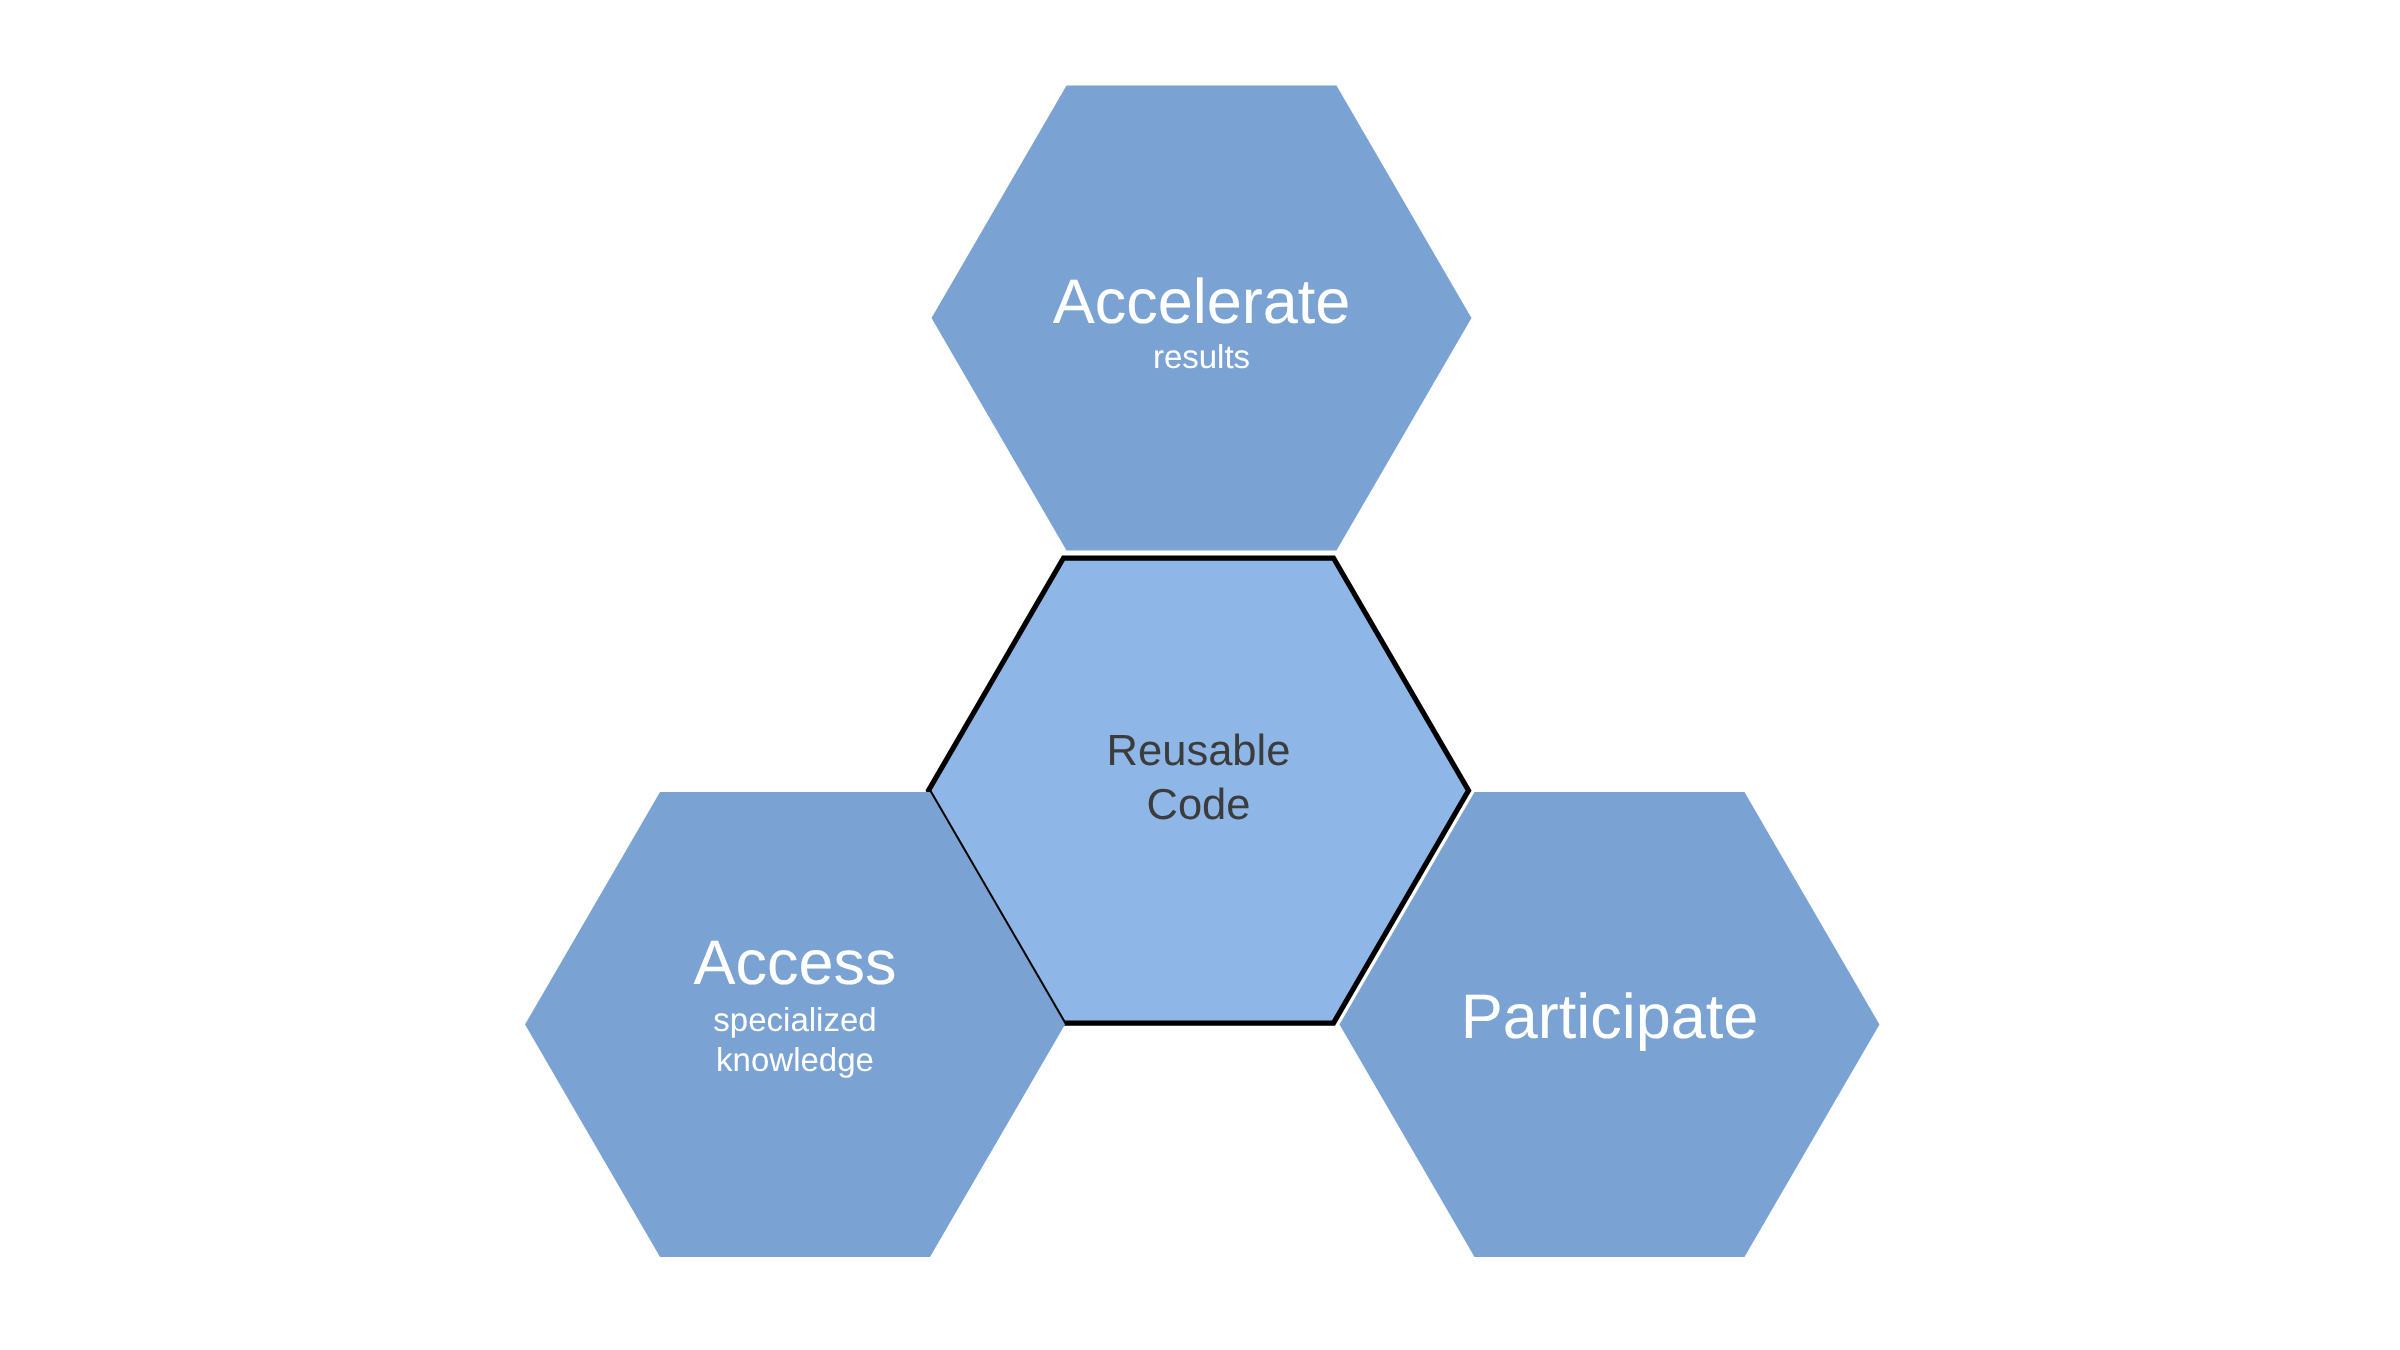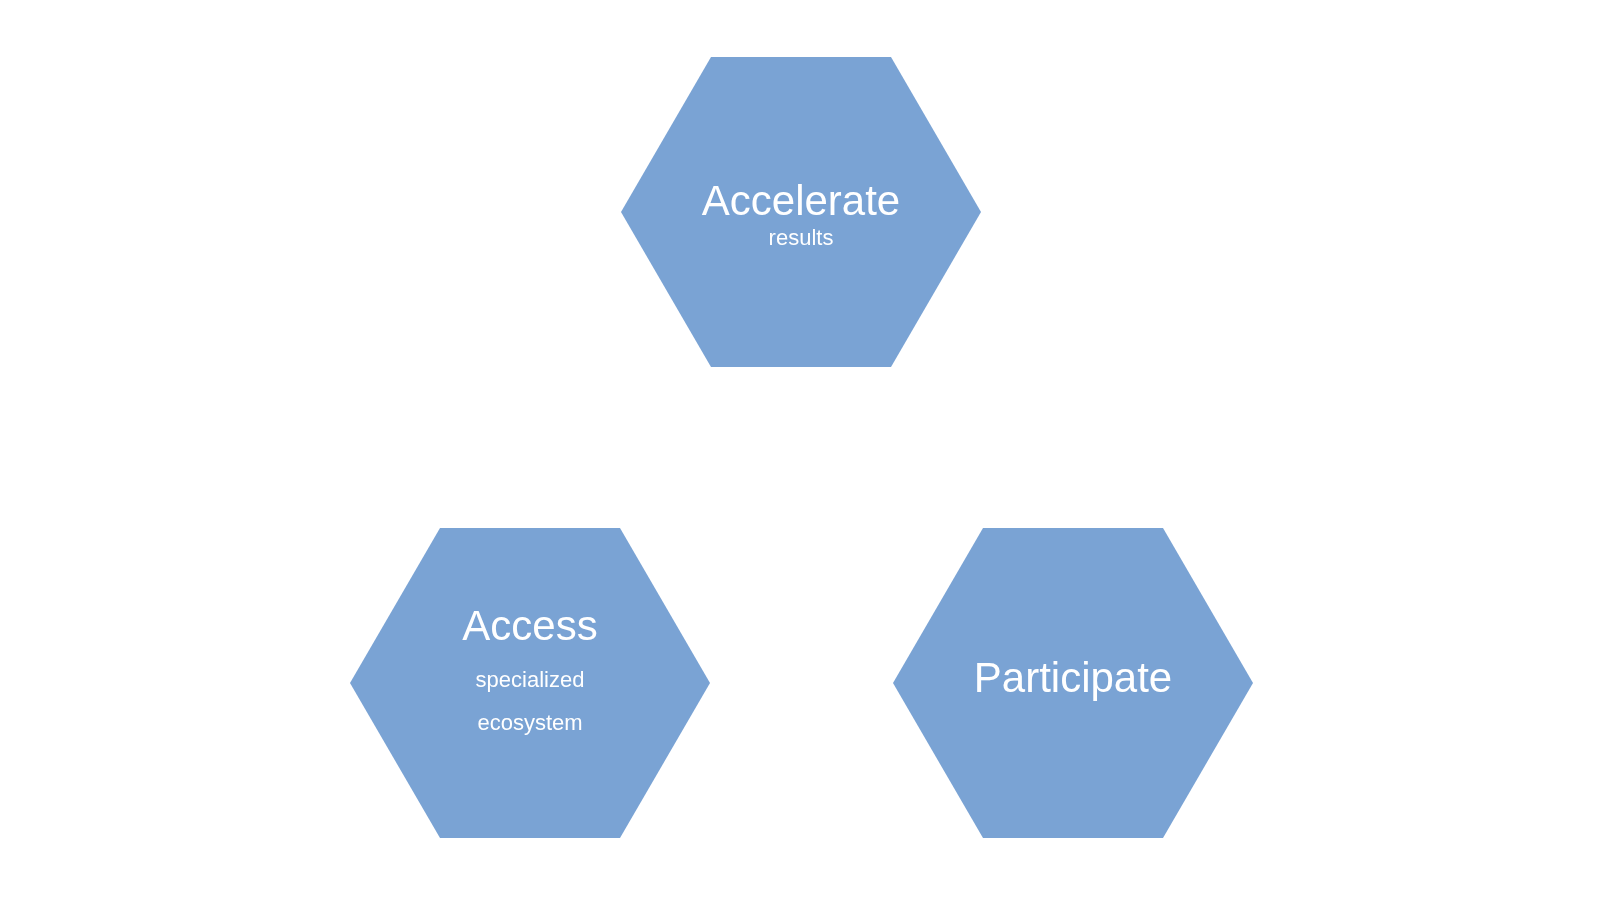--- a/index.html
+++ b/index.html
@@ -41,29 +41,38 @@
   <div class="hex hex--top">
     <svg class="hex-svg" viewBox="0 0 360 310">
       <polygon points="90,0 270,0 360,155 270,310 90,310 0,155" fill="#7aa3d4"></polygon>
     </svg>
     <div class="hex-label" style="color: rgb(255, 255, 255);">
       <div class="hex-title">Accelerate</div>
       <div class="hex-subtitle">results</div>
     </div>
   </div>
 
+  <div class="hex hex--center">
+    <svg class="hex-svg" viewBox="0 0 360 310">
+      <polygon points="90,0 270,0 360,155 270,310 90,310 0,155" fill="#8eb7e8" stroke="#000000"></polygon>
+    </svg>
+    <div class="hex-label" style="color: rgb(60, 60, 60);">
+      <div class="hex-line">Reusable</div>
+      <div class="hex-line">Code</div>
+    </div>
+  </div>
 
   <div class="hex hex--bottom-left">
     <svg class="hex-svg" viewBox="0 0 360 310">
       <polygon points="90,0 270,0 360,155 270,310 90,310 0,155" fill="#7aa3d4"></polygon>
     </svg>
-    <div class="hex-label" style="color: rgb(255, 255, 255); gap: 16px;">
+    <div class="hex-label" style="color: rgb(255, 255, 255);">
       <div class="hex-title">Access</div>
       <div class="hex-subtitle">specialized</div>
-      <div class="hex-subtitle">ecosystem</div>
+      <div class="hex-subtitle">knowledge</div>
     </div>
   </div>
 
   <div class="hex hex--bottom-right">
     <svg class="hex-svg" viewBox="0 0 360 310">
       <polygon points="90,0 270,0 360,155 270,310 90,310 0,155" fill="#7aa3d4"></polygon>
     </svg>
     <div class="hex-label" style="color: rgb(255, 255, 255);">
       <div class="hex-title">Participate</div>
     </div>

